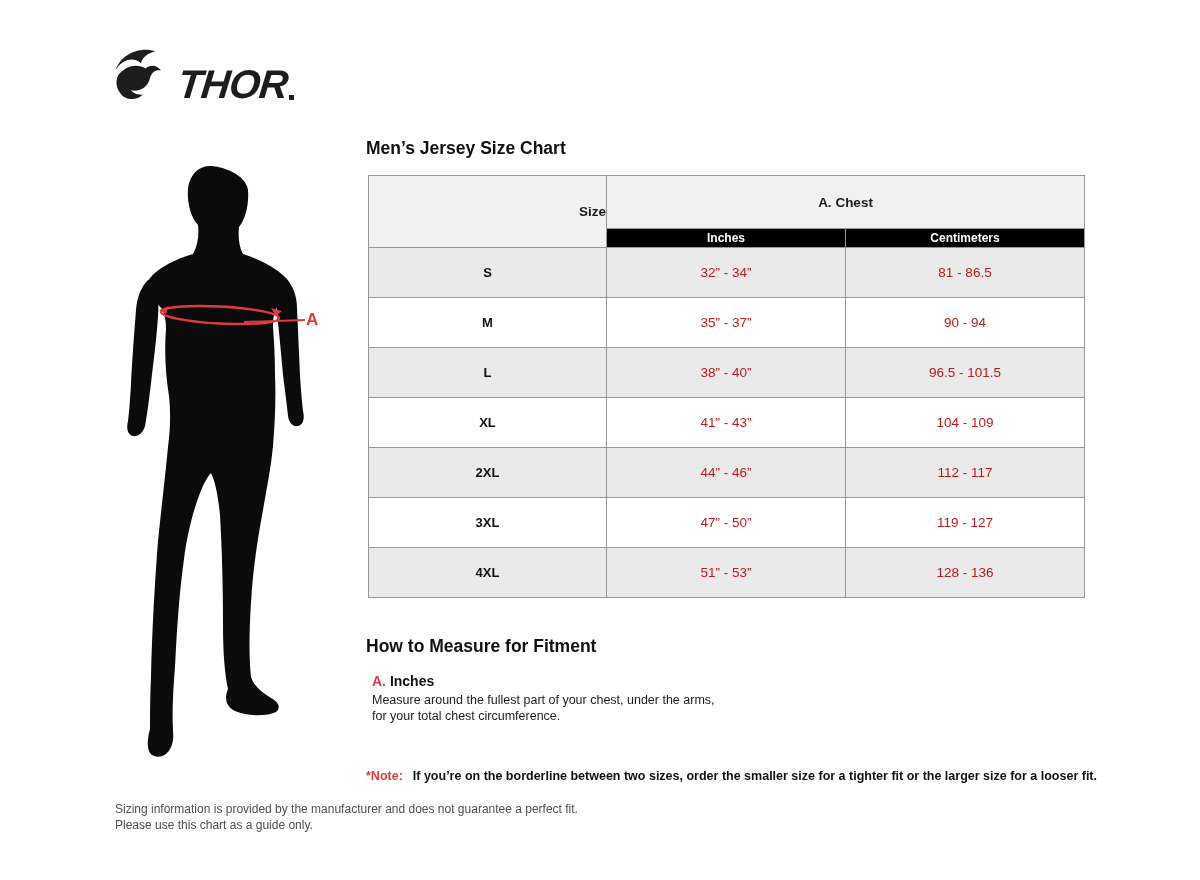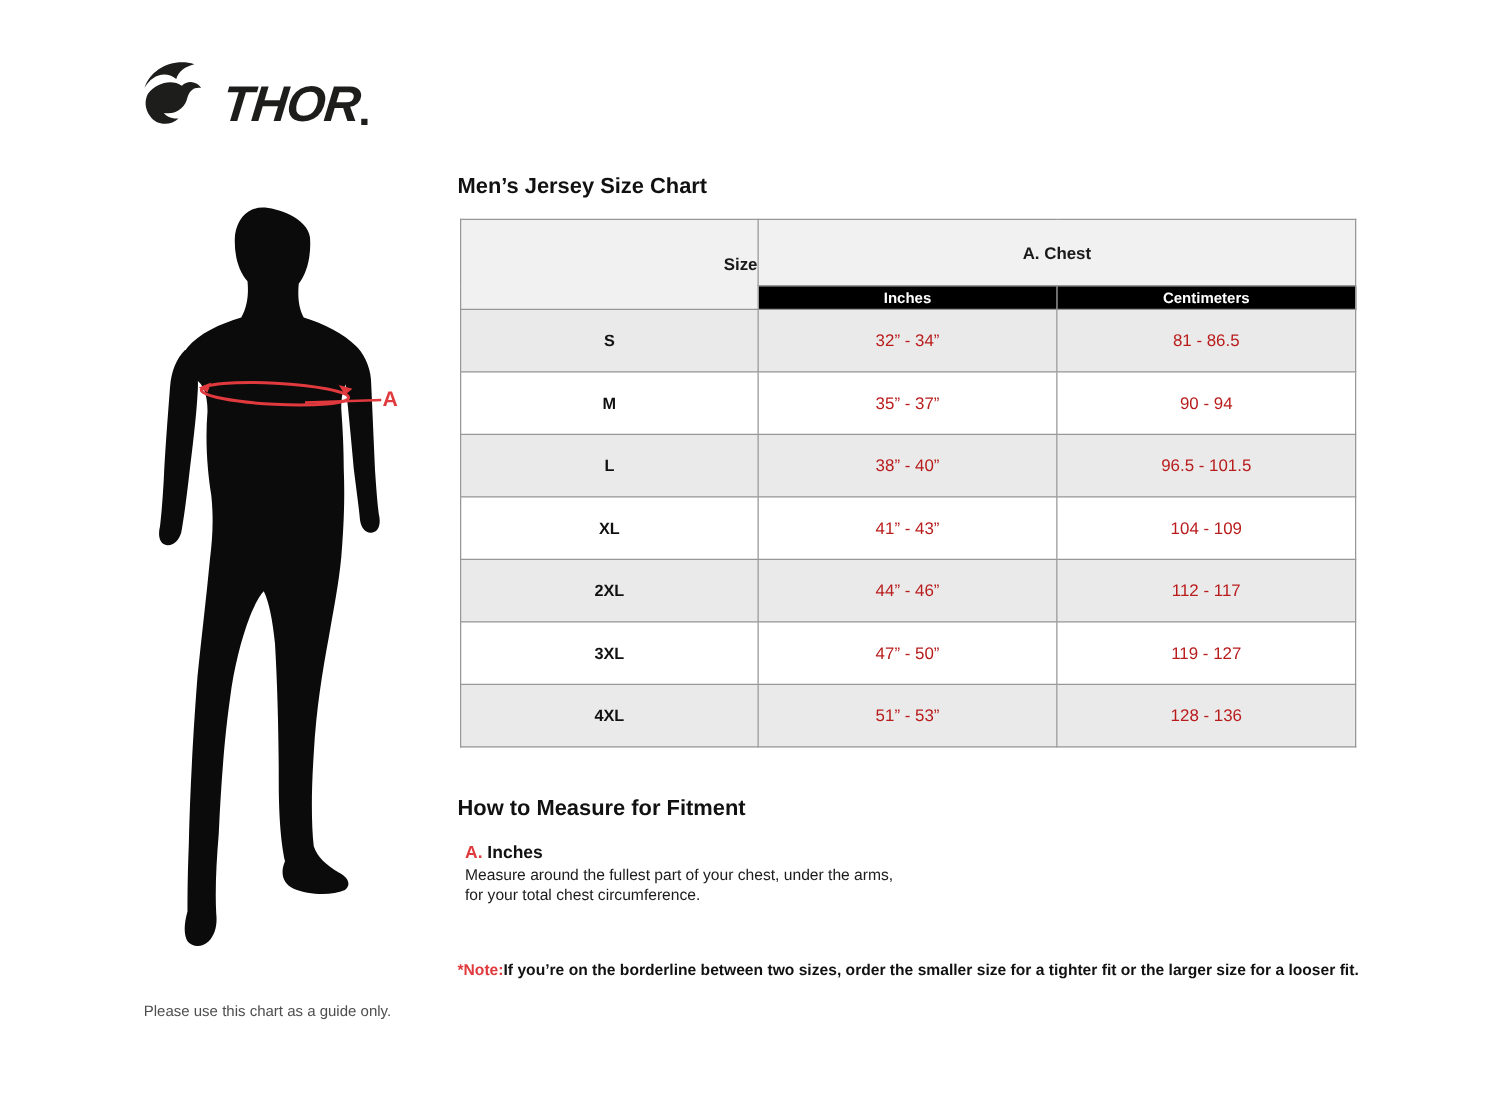--- a/index.html
+++ b/index.html
@@ -58,21 +58,21 @@
   }
   .measure-item { position:absolute; left:372px; top:673px; width:356px; }
   .measure-item .item-head { font-size:14px; font-weight:bold; color:#111; margin-bottom:3px; }
   .measure-item .item-desc { font-size:12.5px; line-height:1.28; color:#1c1c1c; }
 
   
   .note {
     position:absolute; left:366px; top:769px; font-size:12.5px;
     font-weight:bold; color:#111; white-space:nowrap;
   }
-  .note-label { }
+  .note-label { margin-right:10px; }
 
   
   .footer { position:absolute; left:115px; top:801px; font-size:12px; color:#4e4e4e; line-height:1.35; }
 
   .red { color:#e03a3e; }
 </style>
 </head>
 <body>
 
 <div id="canvas">
@@ -192,16 +192,17 @@
       <span>Inches</span>
     </div>
     <div class="item-desc">Measure around the fullest part of your chest, under the arms, for your total chest circumference.</div>
   </div>
 
   <div class="note">
     <span class="note-label red">*Note:</span><span>If you’re on the borderline between two sizes, order the smaller size for a tighter fit or the larger size for a looser fit.</span>
   </div>
 
   <div class="footer">
+    <div>Sizing information is provided by the manufacturer and does not guarantee a perfect fit.</div>
     <div>Please use this chart as a guide only.</div>
   </div>
 
 </div>
 
 </body></html>

